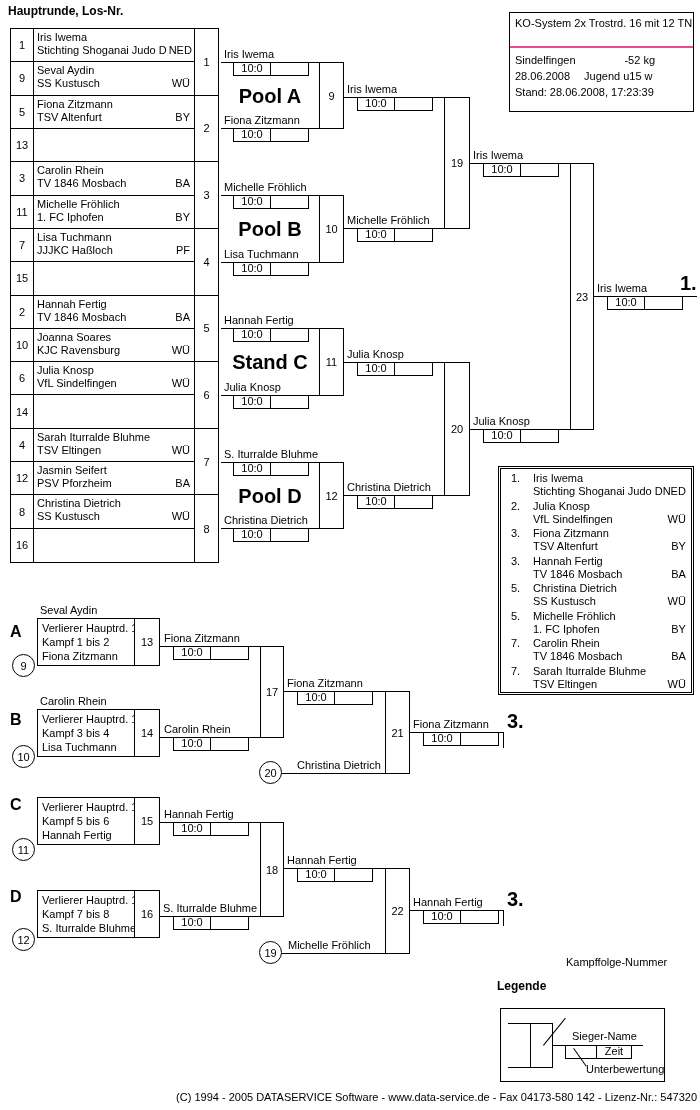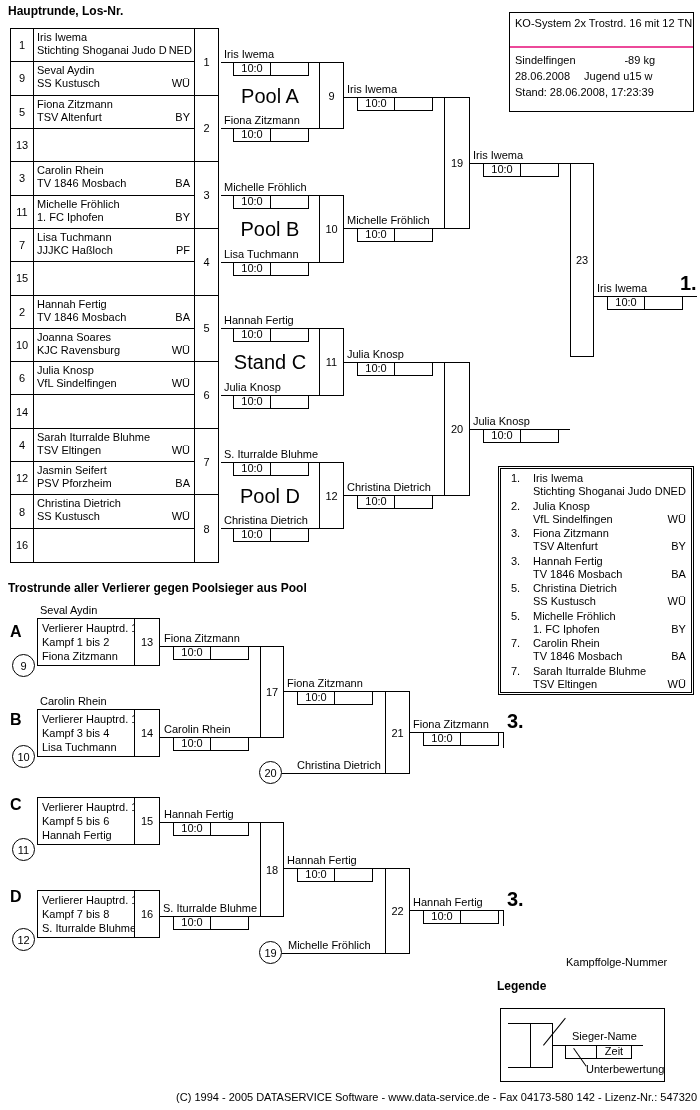--- a/index.html
+++ b/index.html
@@ -14,21 +14,21 @@
   .ttl { position:absolute; font-size:12px; font-weight:bold; white-space:nowrap; }
   .sb { position:absolute; width:76px; height:14px; border:1px solid #000; display:flex; background:#fff; }
   .sb .c1 { width:37px; border-right:1px solid #000; text-align:center; font-size:11px; line-height:11px; }
   .sb .c2 { flex:1; }
   .sb.lg { width:67px; }
   .sb.lg .c1 { width:31px; }
   .sb.lg .c2 { text-align:center; font-size:11px; line-height:11px; }
   .mbox { position:absolute; border:1px solid #000; background:#fff; display:flex;
           align-items:center; justify-content:center; font-size:11px; }
   .pool-lbl { position:absolute; left:221px; width:98px; text-align:center;
-              font-size:20px; font-weight:normal; line-height:26px; }
+              font-size:20px; font-weight:bold; line-height:26px; }
   .big-letter { position:absolute; left:10px; font-size:16px; font-weight:bold; line-height:16px; }
   .place { position:absolute; font-size:20px; font-weight:bold; line-height:20px; }
   .circle { position:absolute; left:12px; width:23px; height:23px; border:1px solid #000;
             border-radius:50%; background:#fff; display:flex; align-items:center;
             justify-content:center; font-size:11px; }
   .gbox { position:absolute; left:37px; width:98px; height:48px; border:1px solid #000;
           background:#fff; padding:2px 0 0 4px; font-size:11px; line-height:14px; white-space:nowrap; }
   .diag { position:absolute; height:1px; background:#000; transform-origin:0 0; }
 
   
@@ -67,21 +67,20 @@
   
   #legend-box { position:absolute; left:500px; top:1008px; width:165px; height:74px; border:1px solid #000; }
   #footer { position:absolute; left:0; top:1091px; width:697px; text-align:right; font-size:11px; white-space:nowrap; }
 </style>
 </head>
 <body>
 
 <div id="sheet">
 
   <div class="ttl" style="left:8px;top:4px">Hauptrunde, Los-Nr.</div>
-  <div class="ttl" style="left:8px;top:581px">Trostrunde aller Verlierer gegen Poolsieger aus Pool</div>
 
   <div id="entry-table">
     <div class="trow">
         <div class="lot">1</div>
         <div class="nm-cell">
           <div class="nm">Iris Iwema</div>
           <div class="cl">
             <span>Stichting Shoganai Judo D</span>
             <span class="rg">NED</span>
           </div>
@@ -248,21 +247,21 @@
     <div>6</div>
     <div>7</div>
     <div>8</div>
   </div>
 
   <div id="info-box">
     <div class="sec1">KO-System 2x Trostrd. 16 mit 12 TN</div>
     <div class="sec2">
       <div class="row">
           <span>Sindelfingen</span>
-          <span class="wt">-89 kg</span>
+          <span class="wt">-52 kg</span>
         </div>
       <div class="row">
           <span>28.06.2008</span>
           <span class="gap"></span>
           <span>Jugend u15 w</span>
         </div>
       <div>Stand: 28.06.2008, 17:23:39</div>
     </div>
   </div>
 
@@ -375,21 +374,21 @@
   <span class="lbl" style="left:473px;top:415px">Julia Knosp</span>
   <div class="sb" style="left:483px;top:163px">
       <span class="c1">10:0</span>
       <span class="c2"></span>
     </div>
   <div class="sb" style="left:483px;top:429px">
       <span class="c1">10:0</span>
       <span class="c2"></span>
     </div>
 
-  <div class="mbox" style="left:570px;top:163px;width:24px;height:194px">
+  <div class="mbox" style="left:570px;top:163px;width:24px;height:267px">
       <span>23</span>
     </div>
 
   <i class="hl" style="left:594px;top:296px;width:103px"></i>
   <span class="lbl" style="left:597px;top:282px">Iris Iwema</span>
   <div class="sb" style="left:607px;top:296px">
       <span class="c1">10:0</span>
       <span class="c2"></span>
     </div>
   <div class="place" style="left:680px;top:273px">1.</div>

